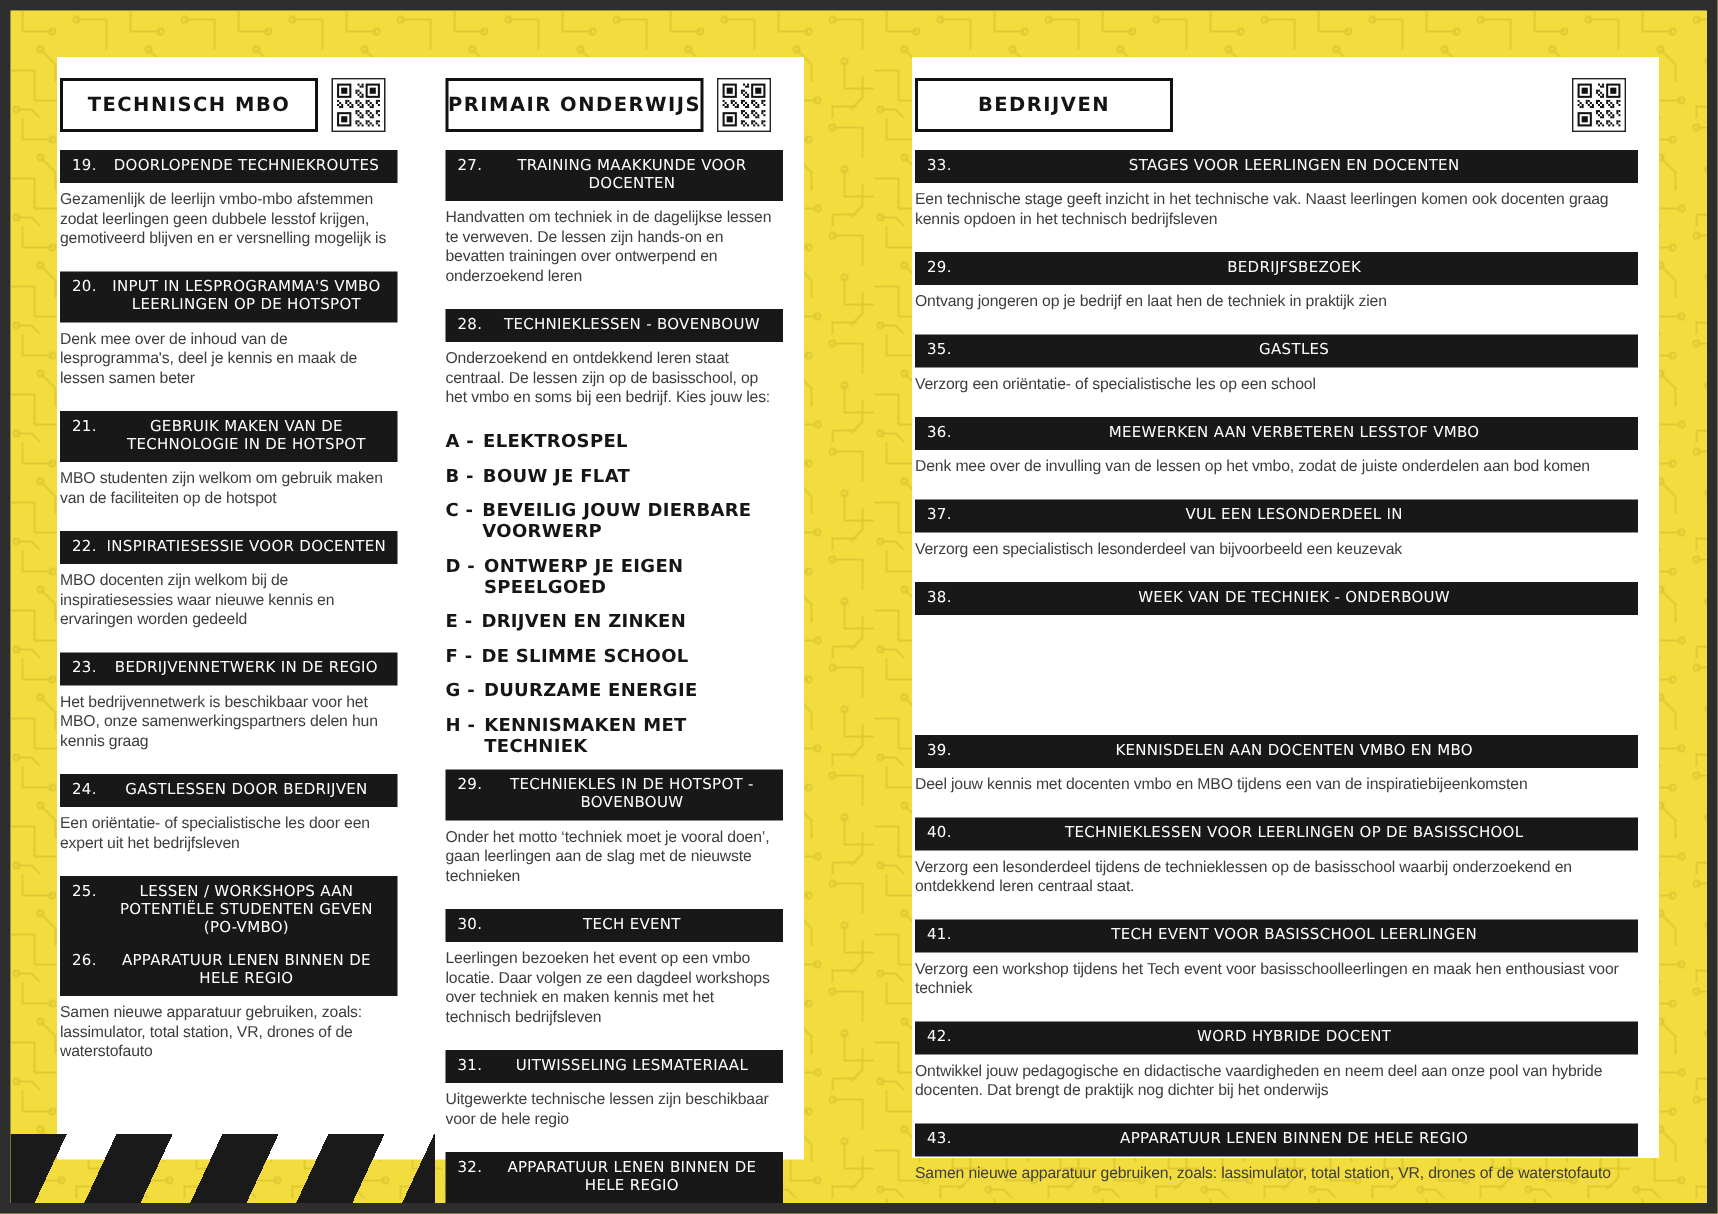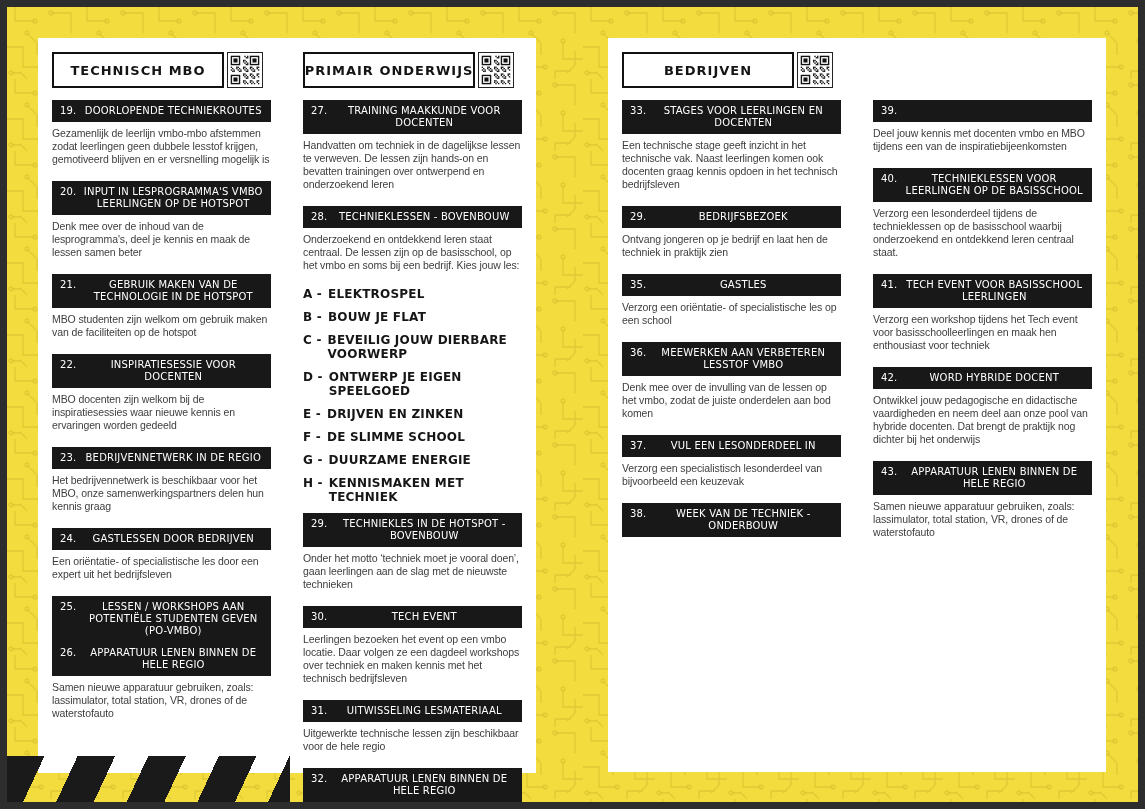--- a/index.html
+++ b/index.html
@@ -6,24 +6,24 @@
     --background:#f2dc3e; --circuit-line:#ddc832; --frame:#2d2d2d;
     --bar-bg:#181818; --bar-text:#ffffff; --page-bg:#ffffff;
     --body-text:#3d3d3d; --stripe-black:#1a1a1a; --heading-text:#141414;
   }
   *{margin:0;padding:0;box-sizing:border-box;}
   html,body{width:1145px;height:809px;}
   body{font-family:"Liberation Sans",sans-serif;background:#888;}
   .poster{position:relative;width:1145px;height:809px;border:7px solid var(--frame);
           background:var(--background);overflow:hidden;}
   .bg-svg{position:absolute;left:0;top:0;width:1131px;height:795px;z-index:0;}
-  .page{position:absolute;background:var(--page-bg);z-index:1;padding:14px 14px 0 14px;
+  .page{position:absolute;background:var(--page-bg);z-index:1;padding:14px 14px 0 2px;
         display:flex;gap:32px;}
   .page-left{left:31px;top:31px;width:498px;height:735px;}
-  .page-right{left:601px;top:31px;width:498px;height:734px;}
+  .page-right{left:601px;top:31px;width:498px;height:734px;flex-direction:column;}
   .col{flex:1;min-width:0;}
   .col--noheader{padding-top:48px;}
   .col-header{display:flex;justify-content:space-between;align-items:flex-start;
               height:36px;margin-bottom:12px;}
   .title-box{width:172px;height:36px;border:2px solid #111;background:#fff;
              display:flex;align-items:center;justify-content:center;}
   .title-box span{font-family:"DejaVu Sans",sans-serif;font-weight:bold;font-size:13px;
                   letter-spacing:1px;color:var(--heading-text);white-space:nowrap;}
   .qr{width:36px;height:36px;margin-right:8px;border:1px solid #222;background:#fff;flex:none;}
   .item{}
@@ -596,20 +596,21 @@
       <span class="num">38.</span>
       <span class="txt">WEEK VAN DE TECHNIEK - ONDERBOUW</span>
     </h3>
 
   </section>
 </div>
     <div class="col col--noheader">
   <section class="item">
     <h3 class="bar">
       <span class="num">39.</span>
+      <span class="txt">KENNISDELEN AAN DOCENTEN VMBO EN MBO</span>
     </h3>
     <p class="desc">Deel jouw kennis met docenten vmbo en MBO tijdens een van de inspiratiebijeenkomsten</p>
 
   </section>
 
   <section class="item">
     <h3 class="bar">
       <span class="num">40.</span>
       <span class="txt">TECHNIEKLESSEN VOOR LEERLINGEN OP DE BASISSCHOOL</span>
     </h3>

